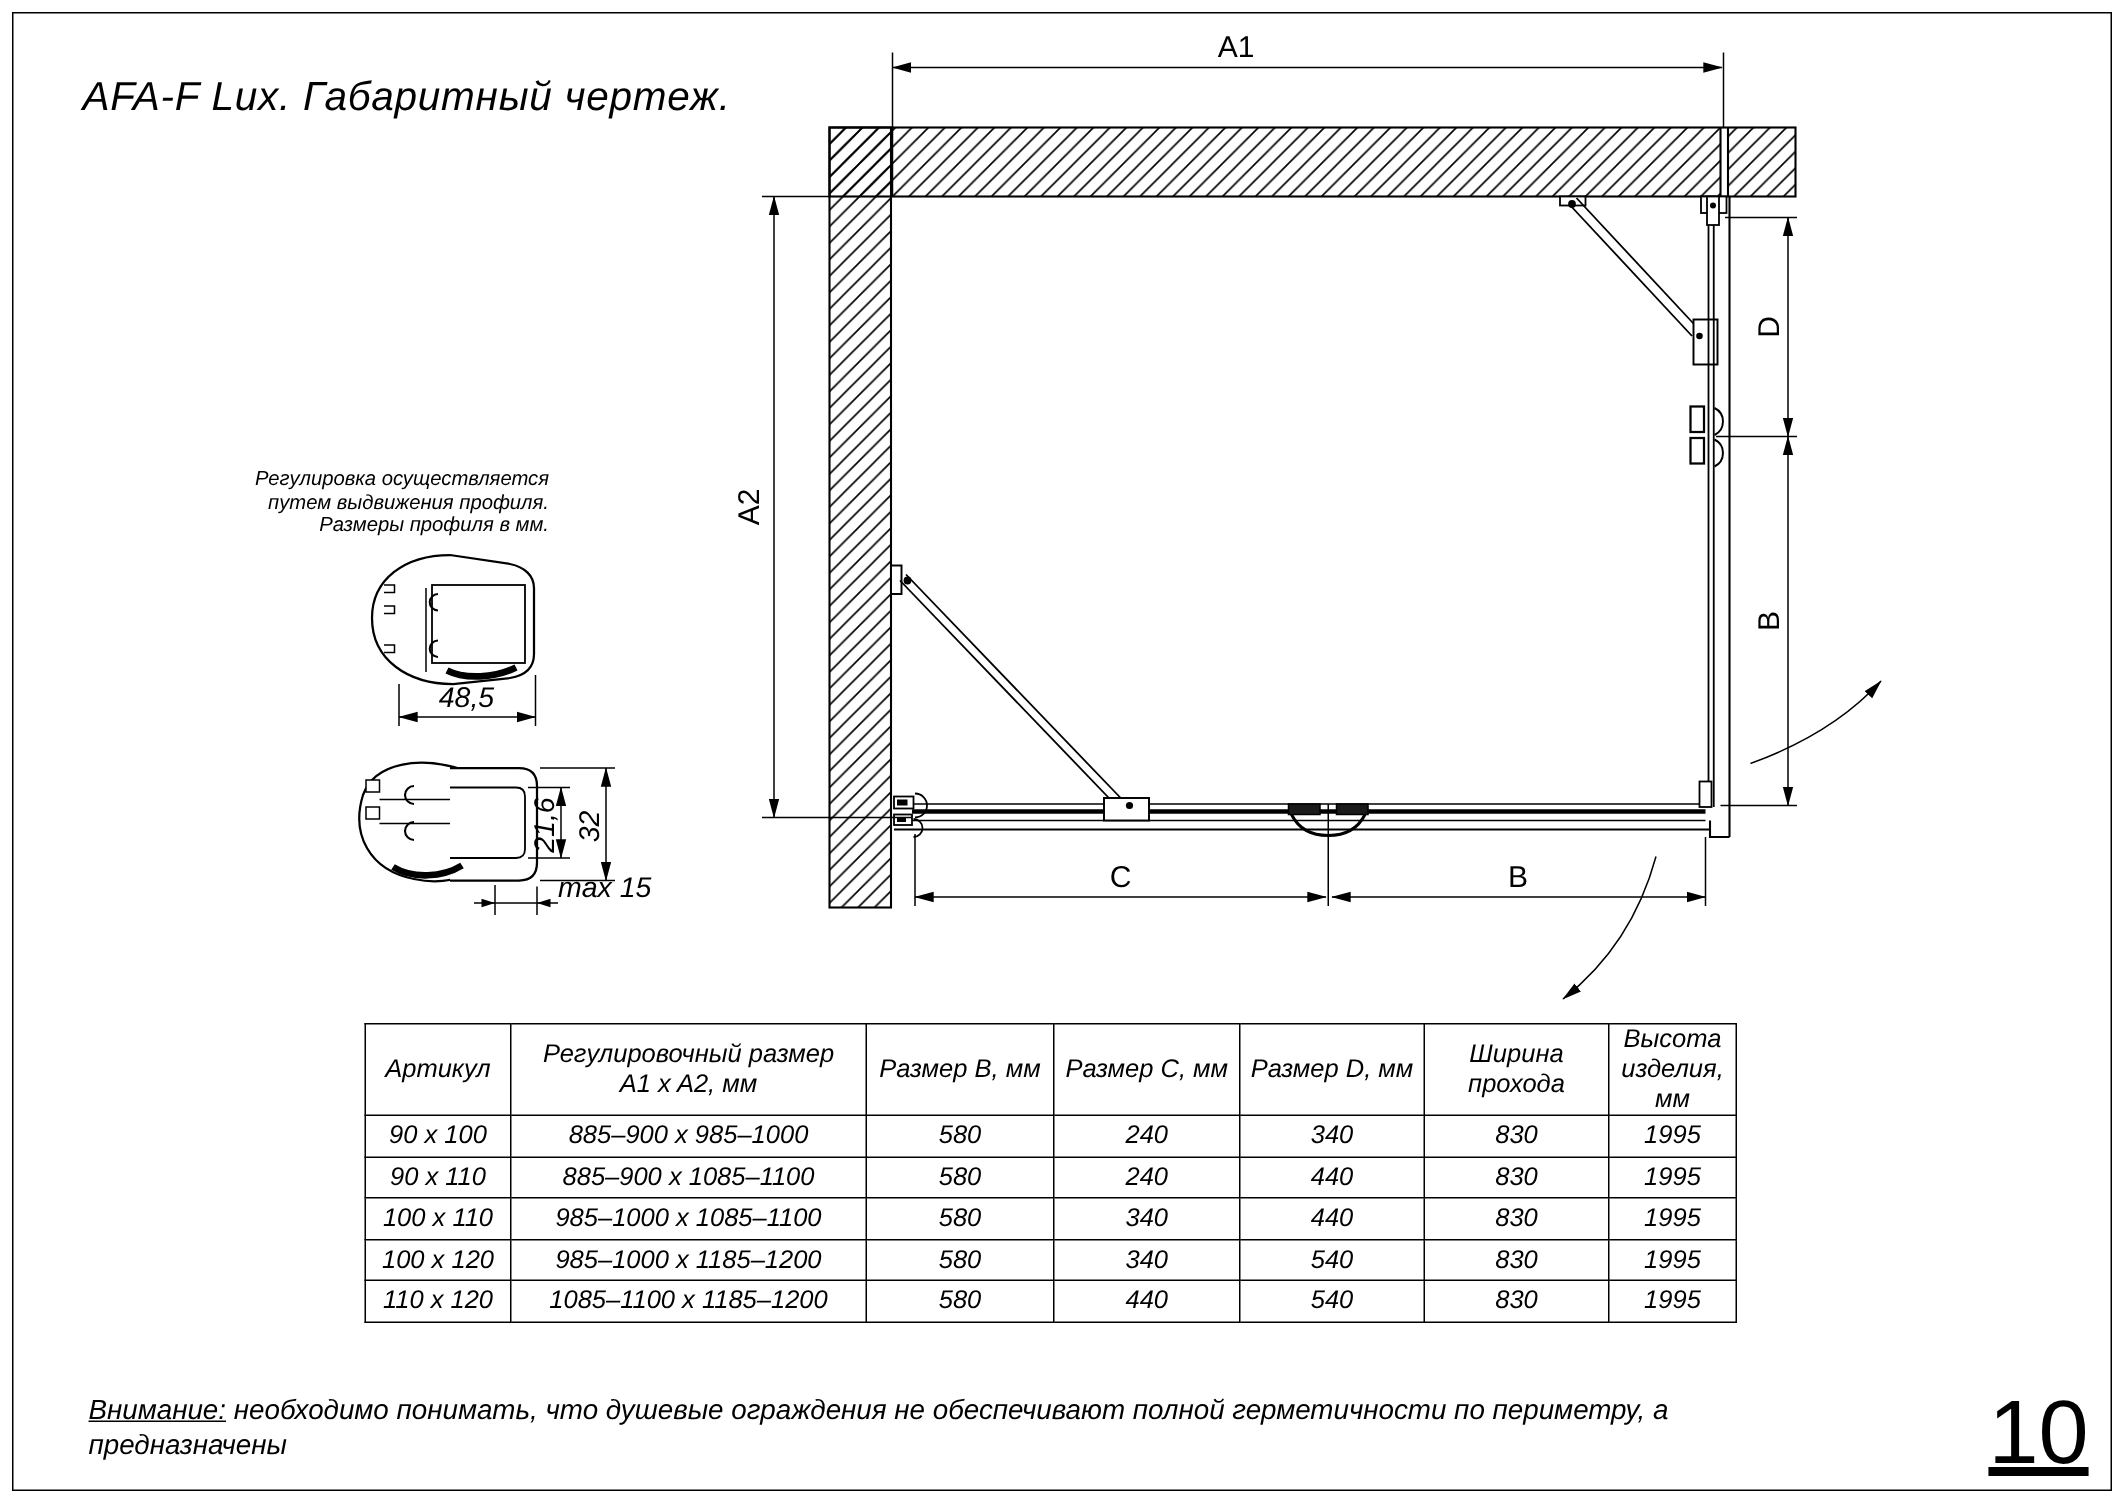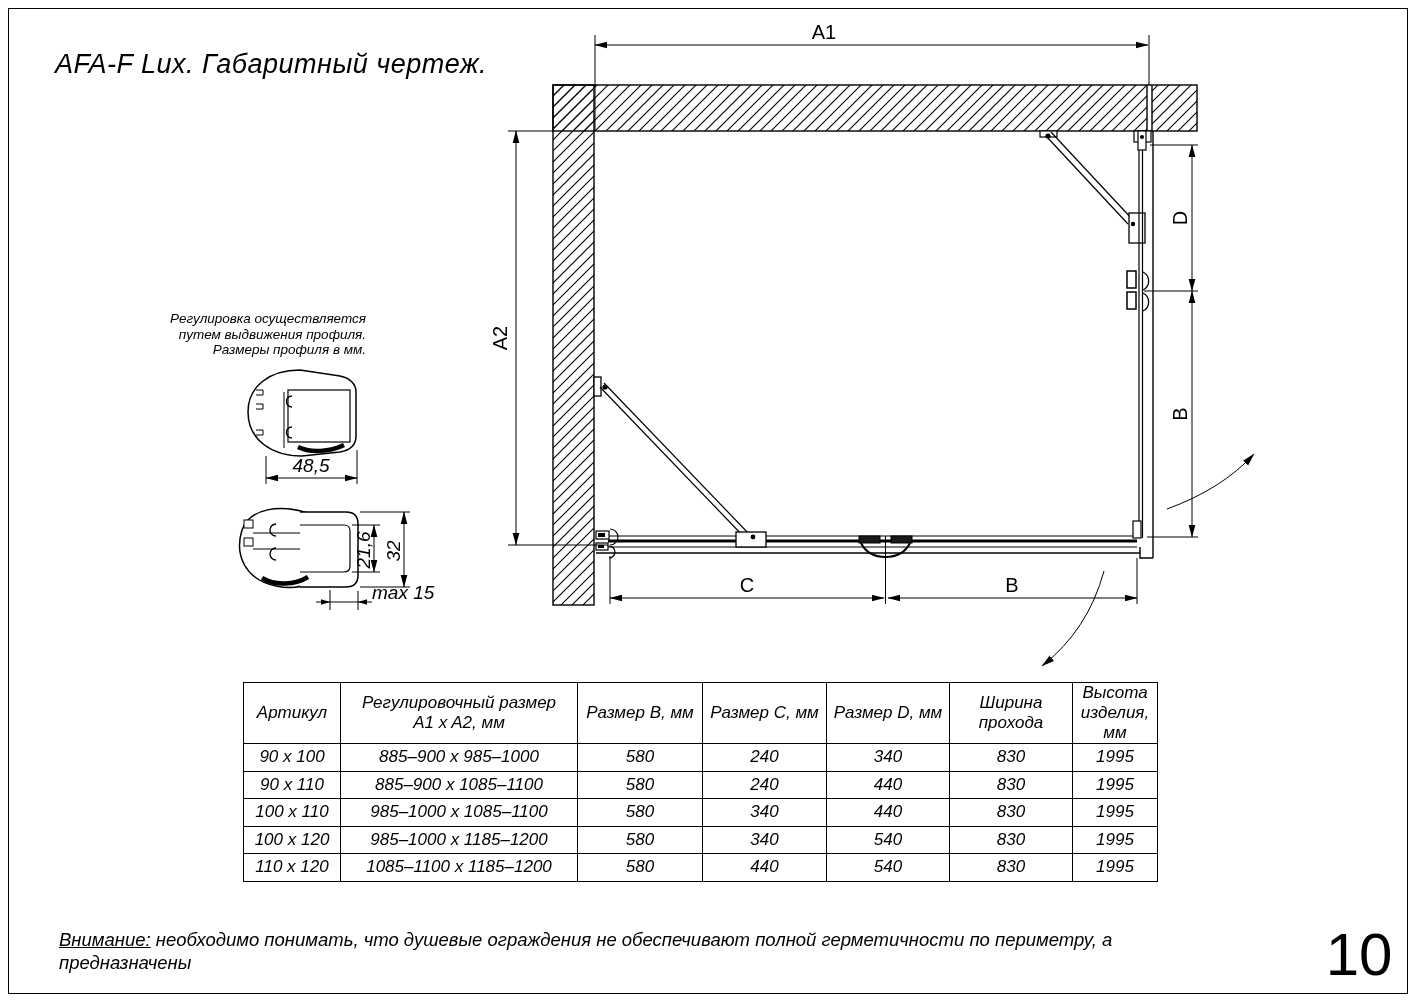--- a/index.html
+++ b/index.html
@@ -17,21 +17,21 @@
   .rot{transform:rotate(-90deg);}
   .maxdim{width:80px;justify-content:flex-start;}
   .spec{position:absolute;left:243px;top:682px;width:914px;border-collapse:collapse;table-layout:fixed;
         font-size:17px;font-style:italic;border:1.6px solid #000;}
   .spec th,.spec td{border:1px solid #000;text-align:center;vertical-align:middle;padding:0 2px;
         white-space:pre-line;line-height:1.18;font-weight:normal;color:#000;}
   .spec thead tr{height:55px;}
   .spec tbody tr{height:27.5px;}
   .warning{left:38px;top:929px;width:1150px;font-size:18.5px;font-style:italic;line-height:22.5px;margin-left:21px;}
   .warning .u{text-decoration:underline;}
-  .pagenum{left:1318px;top:920px;width:82px;font-size:60px;text-align:center;}
+  .pagenum{left:1318px;top:920px;width:82px;font-size:60px;text-align:center;text-decoration:underline;}
 </style>
 </head>
 <body>
 
 <div class="page-border"></div>
 
 <svg class="draw" width="1415" height="1000" viewBox="0 0 1415 1000">
   <defs>
     <pattern id="hatch" patternUnits="userSpaceOnUse" width="11" height="11">
       <path d="M11,0 L0,11 M12.5,9.5 L9.5,12.5 M1.5,-1.5 L-1.5,1.5" stroke="#000" stroke-width="1.1" fill="none"></path>

